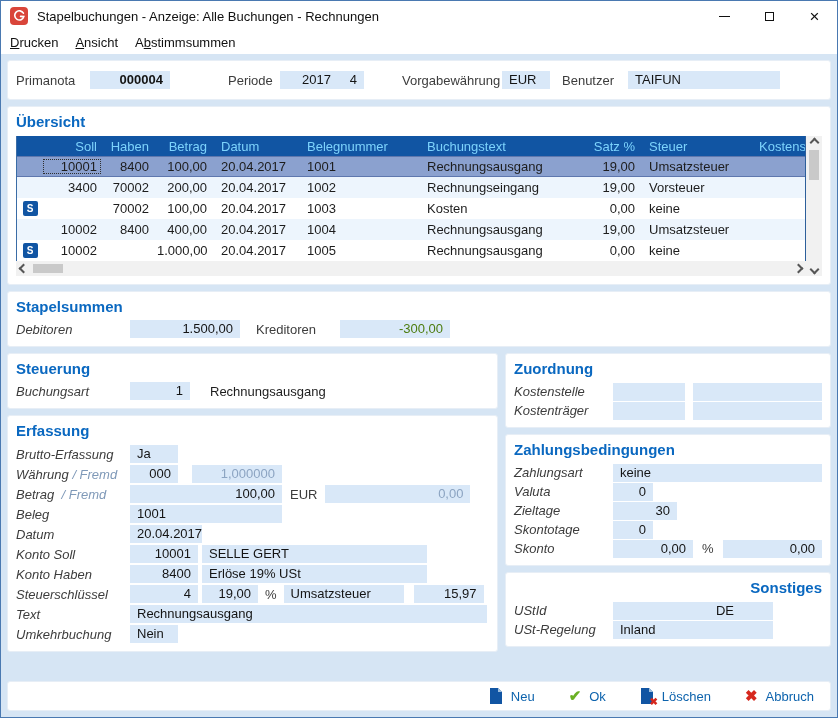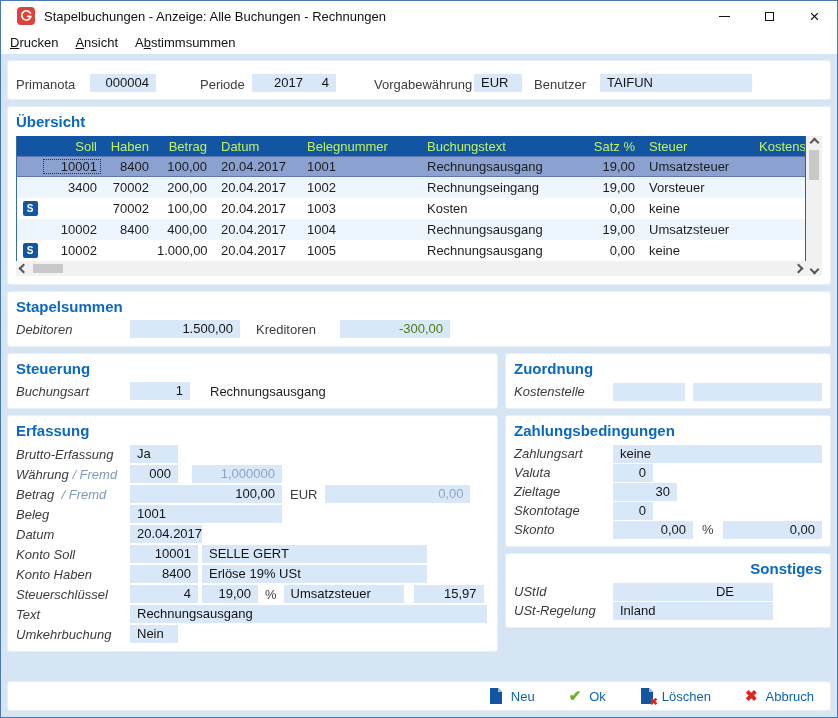--- a/index.html
+++ b/index.html
@@ -3,21 +3,21 @@
 <meta charset="utf-8">
 <style>
   * { box-sizing: border-box; margin: 0; padding: 0; }
   html,body { width: 838px; height: 718px; }
   body { font-family: "Liberation Sans", sans-serif; font-size: 13px; color:#1d1d1d; }
 
   .window { width: 838px; height: 718px; border: 1px solid #4a79b1; background:#fff;
             display:flex; flex-direction:column; overflow:hidden; }
 
   
-  .titlebar { height:30px; background:#fff; display:flex; align-items:center; padding-left:16px; flex:0 0 auto; }
+  .titlebar { height:30px; background:#fff; display:flex; align-items:center; padding-left:9px; flex:0 0 auto; }
   .applogo { width:18px; height:18px; border-radius:4px; background:#d9453a; display:flex; align-items:center; justify-content:center; margin-right:9px; }
   .title-text { font-size:13px; color:#111; }
   .win-controls { margin-left:auto; display:flex; height:100%; }
   .win-btn { width:45px; height:100%; display:flex; align-items:center; justify-content:center; cursor:default; }
   .glyph-min { width:11px; height:1px; background:#111; display:block; }
   .glyph-max { width:9px; height:9px; border:1px solid #111; display:block; }
   .glyph-close { font-size:17px; line-height:1; color:#111; font-weight:400; }
 
   
   .menubar { height:23px; background:#fff; display:flex; align-items:center; padding-left:9px; gap:17px; flex:0 0 auto; }
@@ -29,26 +29,26 @@
   .panel { background:#fff; border:1px solid #e7eef6; border-radius:3px; padding:7px 8px; }
   .sect-title { color:#0a68c0; font-weight:bold; font-size:15px; line-height:16px; }
 
   .lbl { color:#3c3c3c; }
   .field { background:#d9e8f8; color:#141414; height:18px; line-height:18px; padding:0 7px; overflow:hidden; white-space:nowrap; }
   .field.num { text-align:right; }
   .field.gray { color:#8ca4c2; }
   .field.red { color:#4d7c0f; }
 
   
-  .hdr-row { display:flex; align-items:flex-end; height:24px; }
+  .hdr-row { display:flex; align-items:center; height:24px; }
 
   
   .tbl-grid { margin-top:6px; display:grid; grid-template-columns: 1fr 16px; grid-template-rows: 1fr 15px; }
   .tbl-data { grid-column:1; grid-row:1; border-left:1px solid #3a6ca6; border-right:1px solid #2d5f9b; background:#edf5fd; overflow:hidden; }
-  .thead { display:flex; background:#1155a3; color:#bef264; height:20px; align-items:center; }
+  .thead { display:flex; background:#1155a3; color:#7dd3fc; height:20px; align-items:center; }
   .hcell, .tcell { padding:0 4px; white-space:nowrap; overflow:hidden; flex:0 0 auto; }
   .trow { display:flex; align-items:center; height:21px; background:#fff; }
   .trow.alt { background:#edf5fd; }
   .trow.selected { background:#8ba1cf; border-top:1px solid #5e77ae; border-bottom:1px solid #5e77ae; }
   .num { text-align:right; }
   .c-s{width:26px; display:flex; justify-content:center;} .c-soll{width:58px} .c-haben{width:52px} .c-betrag{width:58px}
   .c-datum{width:86px; padding-left:10px} .c-beleg{width:120px; padding-left:10px} .c-text{width:170px; padding-left:10px}
   .c-satz{width:52px} .c-steuer{width:110px; padding-left:10px} .c-kostenstelle{flex:1 1 auto; padding-left:10px}
   .tcell.focus { outline:1px dotted #30302f; outline-offset:-1px; }
   .sbadge { width:15px; height:15px; background:#1155a3; color:#fff; border-radius:2px; font-size:10px; font-weight:bold;
@@ -113,21 +113,21 @@
     <span class="menu-item"><span></span><span class="u">D</span><span>rucken</span></span>
     <span class="menu-item"><span></span><span class="u">A</span><span>nsicht</span></span>
     <span class="menu-item"><span>A</span><span class="u">b</span><span>stimmsummen</span></span>
   </div>
 
   <div class="client">
 
     <div class="panel">
       <div class="hdr-row">
         <span class="lbl" style="width:74px">Primanota</span>
-        <span class="field num" style="width:66px; margin-right:44px;">000004</span>
+        <span class="field num" style="width:80px; margin-right:58px;font-weight:bold;">000004</span>
         <span class="lbl" style="width:52px">Periode</span>
         <span class="field num" style="width:58px">2017</span>
         <span class="field num" style="width:26px; margin-right:38px;">4</span>
         <span class="lbl" style="width:100px">Vorgabewährung</span>
         <span class="field" style="width:48px; margin-right:12px;">EUR</span>
         <span class="lbl" style="width:66px">Benutzer</span>
         <span class="field" style="width:152px">TAIFUN</span>
       </div>
     </div>
 
@@ -305,20 +305,25 @@
 
       <div class="col-r">
 
         <div class="panel">
           <div class="sect-title" style="margin-bottom:5px;">Zuordnung</div>
           <div class="frow">
             <span class="lbl lblw">Kostenstelle</span>
             <span class="field" style="width:72px; margin-right:8px;"></span>
             <span class="field" style="flex:1"></span>
           </div>
+          <div class="frow">
+            <span class="lbl lblw">Kostenträger</span>
+            <span class="field" style="width:72px; margin-right:8px;"></span>
+            <span class="field" style="flex:1"></span>
+          </div>
         </div>
 
         <div class="panel">
           <div class="sect-title" style="margin-bottom:5px;">Zahlungsbedingungen</div>
           <div class="frow">
             <span class="lbl lblw">Zahlungsart</span>
             <span class="field" style="flex:1">keine</span>
           </div>
           <div class="frow">
             <span class="lbl lblw">Valuta</span>

